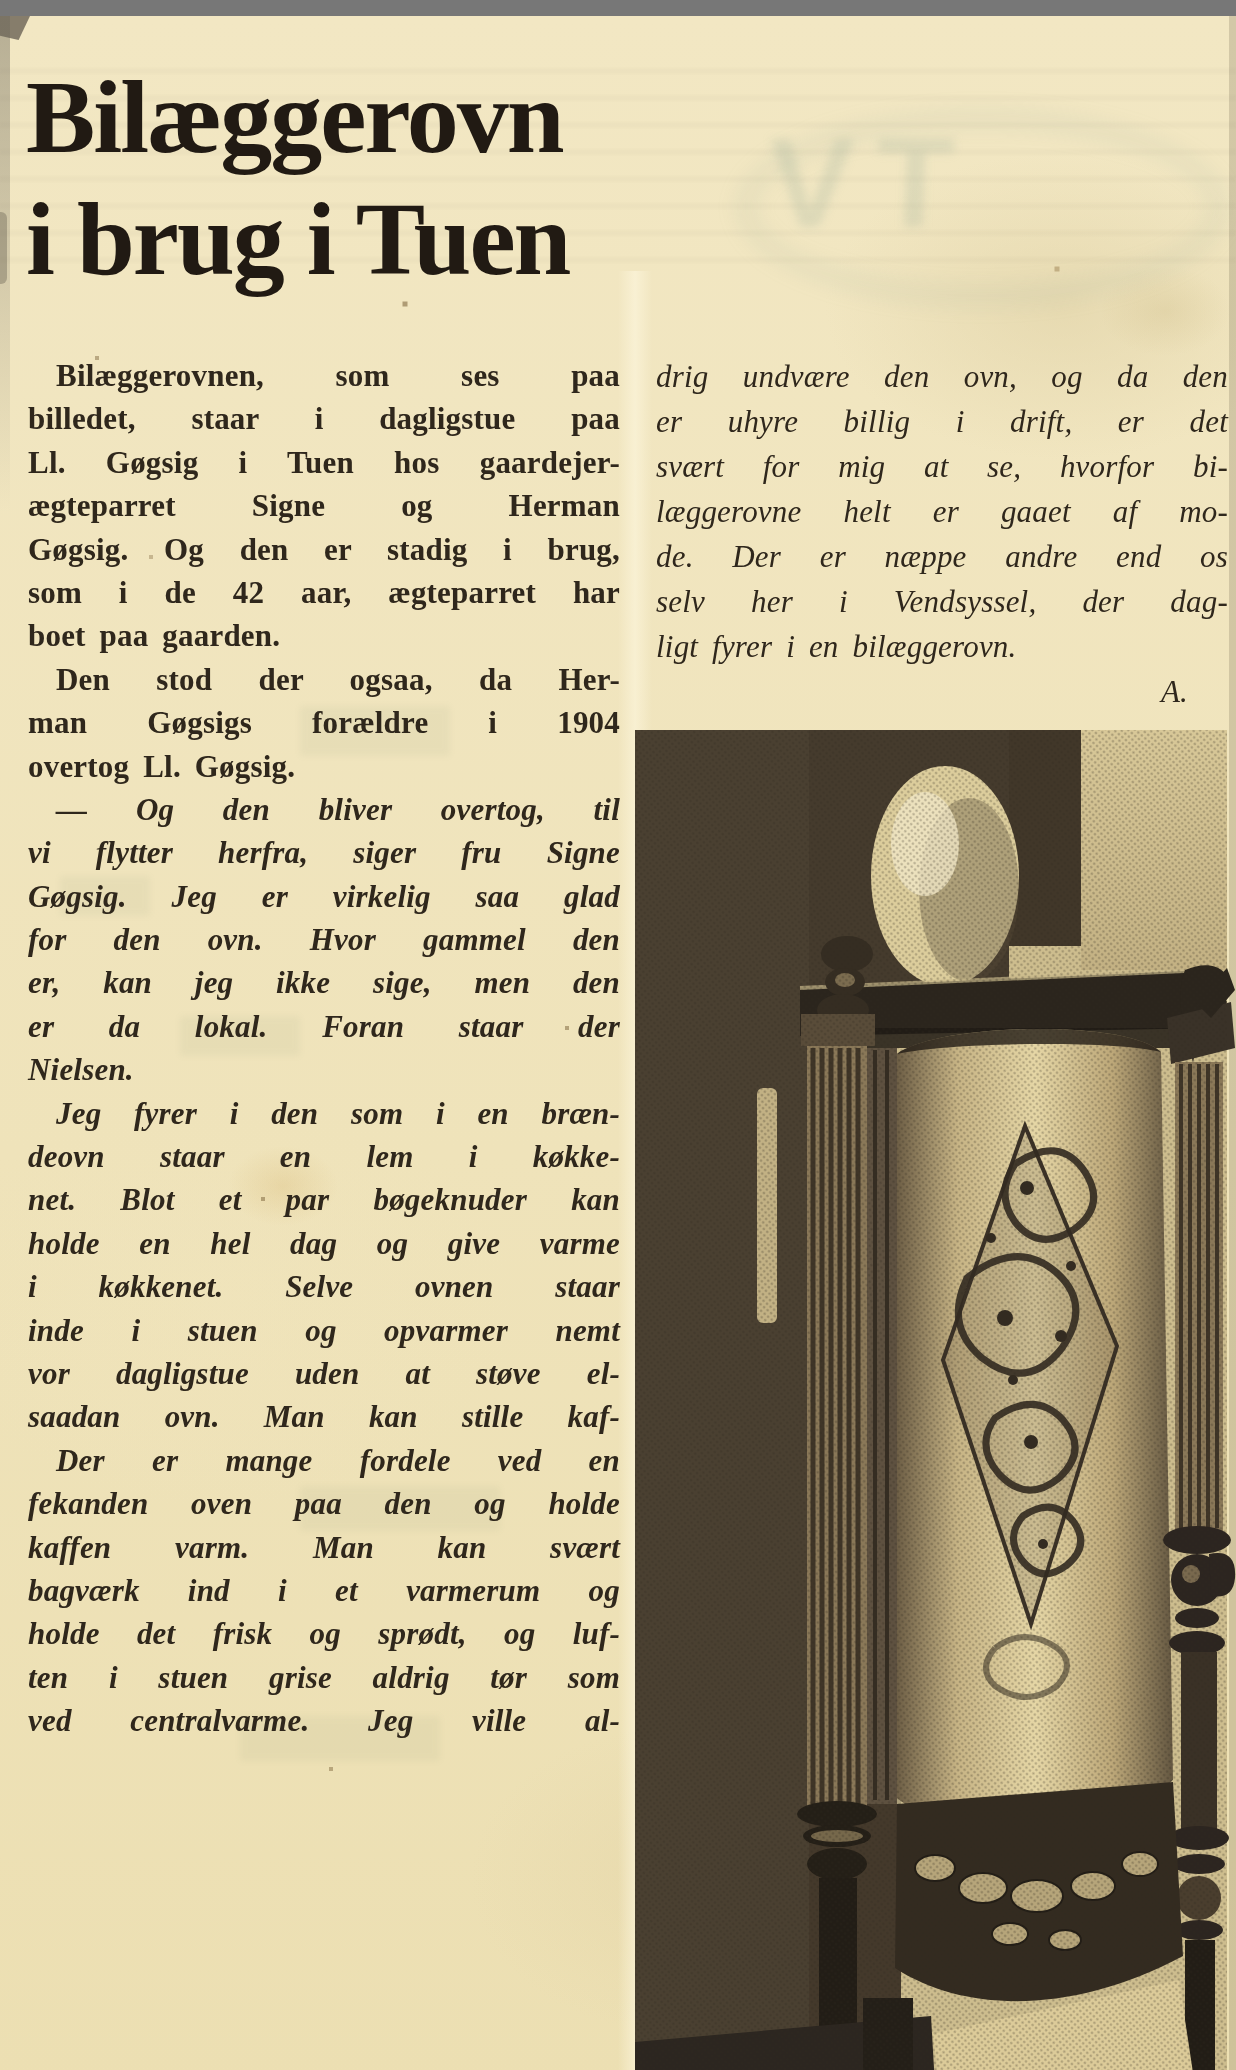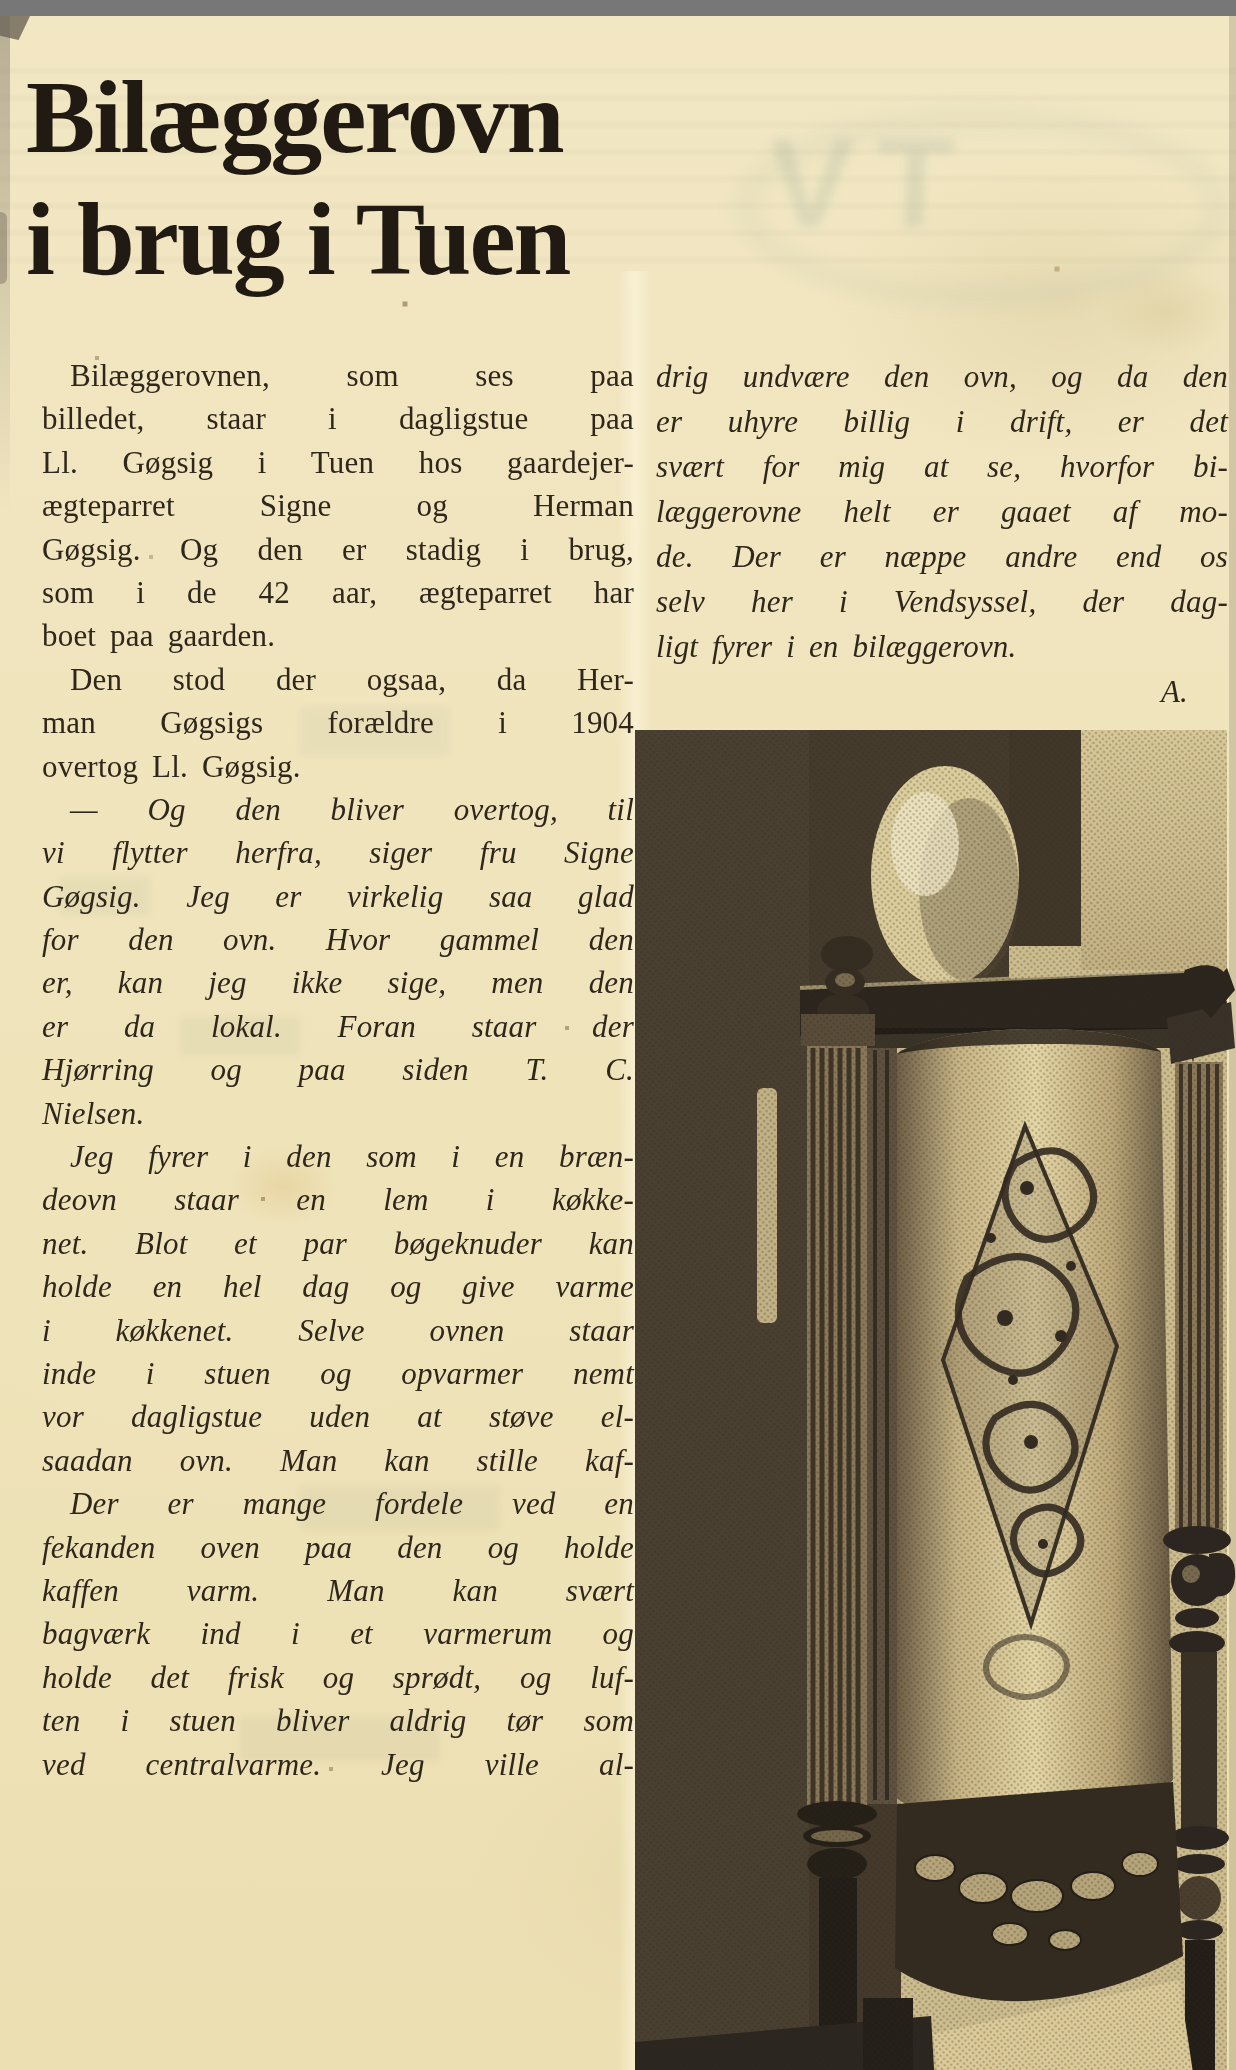--- a/index.html
+++ b/index.html
@@ -54,21 +54,21 @@
   .ghost-ring{position:absolute;left:735px;top:92px;width:450px;height:155px;
     border:22px solid rgba(150,170,150,0.10);border-radius:50%;filter:blur(9px);}
   .ghost{position:absolute;left:768px;top:92px;width:500px;height:170px;
     font-family:"Liberation Sans",sans-serif;font-weight:bold;font-size:128px;line-height:150px;
     letter-spacing:22px;color:rgba(146,168,150,0.22);filter:blur(5px);transform:skewX(-2deg);}
   
   .headline{position:absolute;left:26px;top:40px;width:900px;
     font-weight:bold;font-size:104px;line-height:122px;letter-spacing:-2px;color:#211a13;}
   
   .col{position:absolute;top:338px;font-size:31px;color:#2f271c;letter-spacing:.2px;}
-  .col-left{left:42px;width:592px;}
+  .col-left{left:28px;width:592px;font-weight:bold;}
   .col-right{left:656px;width:572px;font-family:Liberation Serif, serif;}
   .line{height:43.4px;line-height:43.4px;text-align:justify;text-align-last:justify;
     -moz-text-align-last:justify;white-space:nowrap;overflow:visible;}
   .col-right .line{height:45px;line-height:45px;}
   .line.it{font-style:italic;}
   .line.ind{text-indent:28px;}
   .line.last{text-align-last:left;-moz-text-align-last:left;word-spacing:6px;}
   .line.ar{text-align-last:right;-moz-text-align-last:right;padding-right:40px;}
   
   .photo{position:absolute;left:595px;top:702px;width:641px;height:1368px;}
@@ -112,36 +112,35 @@
       <div class="line last">boet paa gaarden.</div>
       <div class="line ind">Den stod der ogsaa, da Her-</div>
       <div class="line">man Gøgsigs forældre i 1904</div>
       <div class="line last">overtog Ll. Gøgsig.</div>
       <div class="line it ind">— Og den bliver overtog, til</div>
       <div class="line it">vi flytter herfra, siger fru Signe</div>
       <div class="line it">Gøgsig. Jeg er virkelig saa glad</div>
       <div class="line it">for den ovn. Hvor gammel den</div>
       <div class="line it">er, kan jeg ikke sige, men den</div>
       <div class="line it">er da lokal. Foran staar der</div>
-      <div class="line it">Hjørring og paa siden T. C.</div>
       <div class="line it last">Nielsen.</div>
       <div class="line it ind">Jeg fyrer i den som i en bræn-</div>
       <div class="line it">deovn staar en lem i køkke-</div>
       <div class="line it">net. Blot et par bøgeknuder kan</div>
       <div class="line it">holde en hel dag og give varme</div>
       <div class="line it">i køkkenet. Selve ovnen staar</div>
       <div class="line it">inde i stuen og opvarmer nemt</div>
       <div class="line it">vor dagligstue uden at støve el-</div>
       <div class="line it">saadan ovn. Man kan stille kaf-</div>
       <div class="line it ind">Der er mange fordele ved en</div>
       <div class="line it">fekanden oven paa den og holde</div>
       <div class="line it">kaffen varm. Man kan svært</div>
       <div class="line it">bagværk ind i et varmerum og</div>
       <div class="line it">holde det frisk og sprødt, og luf-</div>
-      <div class="line it">ten i stuen bliver aldrig tør som</div>
+      <div class="line it">ten i stuen grise aldrig tør som</div>
       <div class="line it">ved centralvarme. Jeg ville al-</div>
     </div>
   <div class="col col-right">
       <div class="line it">drig undvære den ovn, og da den</div>
       <div class="line it">er uhyre billig i drift, er det</div>
       <div class="line it">svært for mig at se, hvorfor bi-</div>
       <div class="line it">læggerovne helt er gaaet af mo-</div>
       <div class="line it">de. Der er næppe andre end os</div>
       <div class="line it">selv her i Vendsyssel, der dag-</div>
       <div class="line it last">ligt fyrer i en bilæggerovn.</div>

